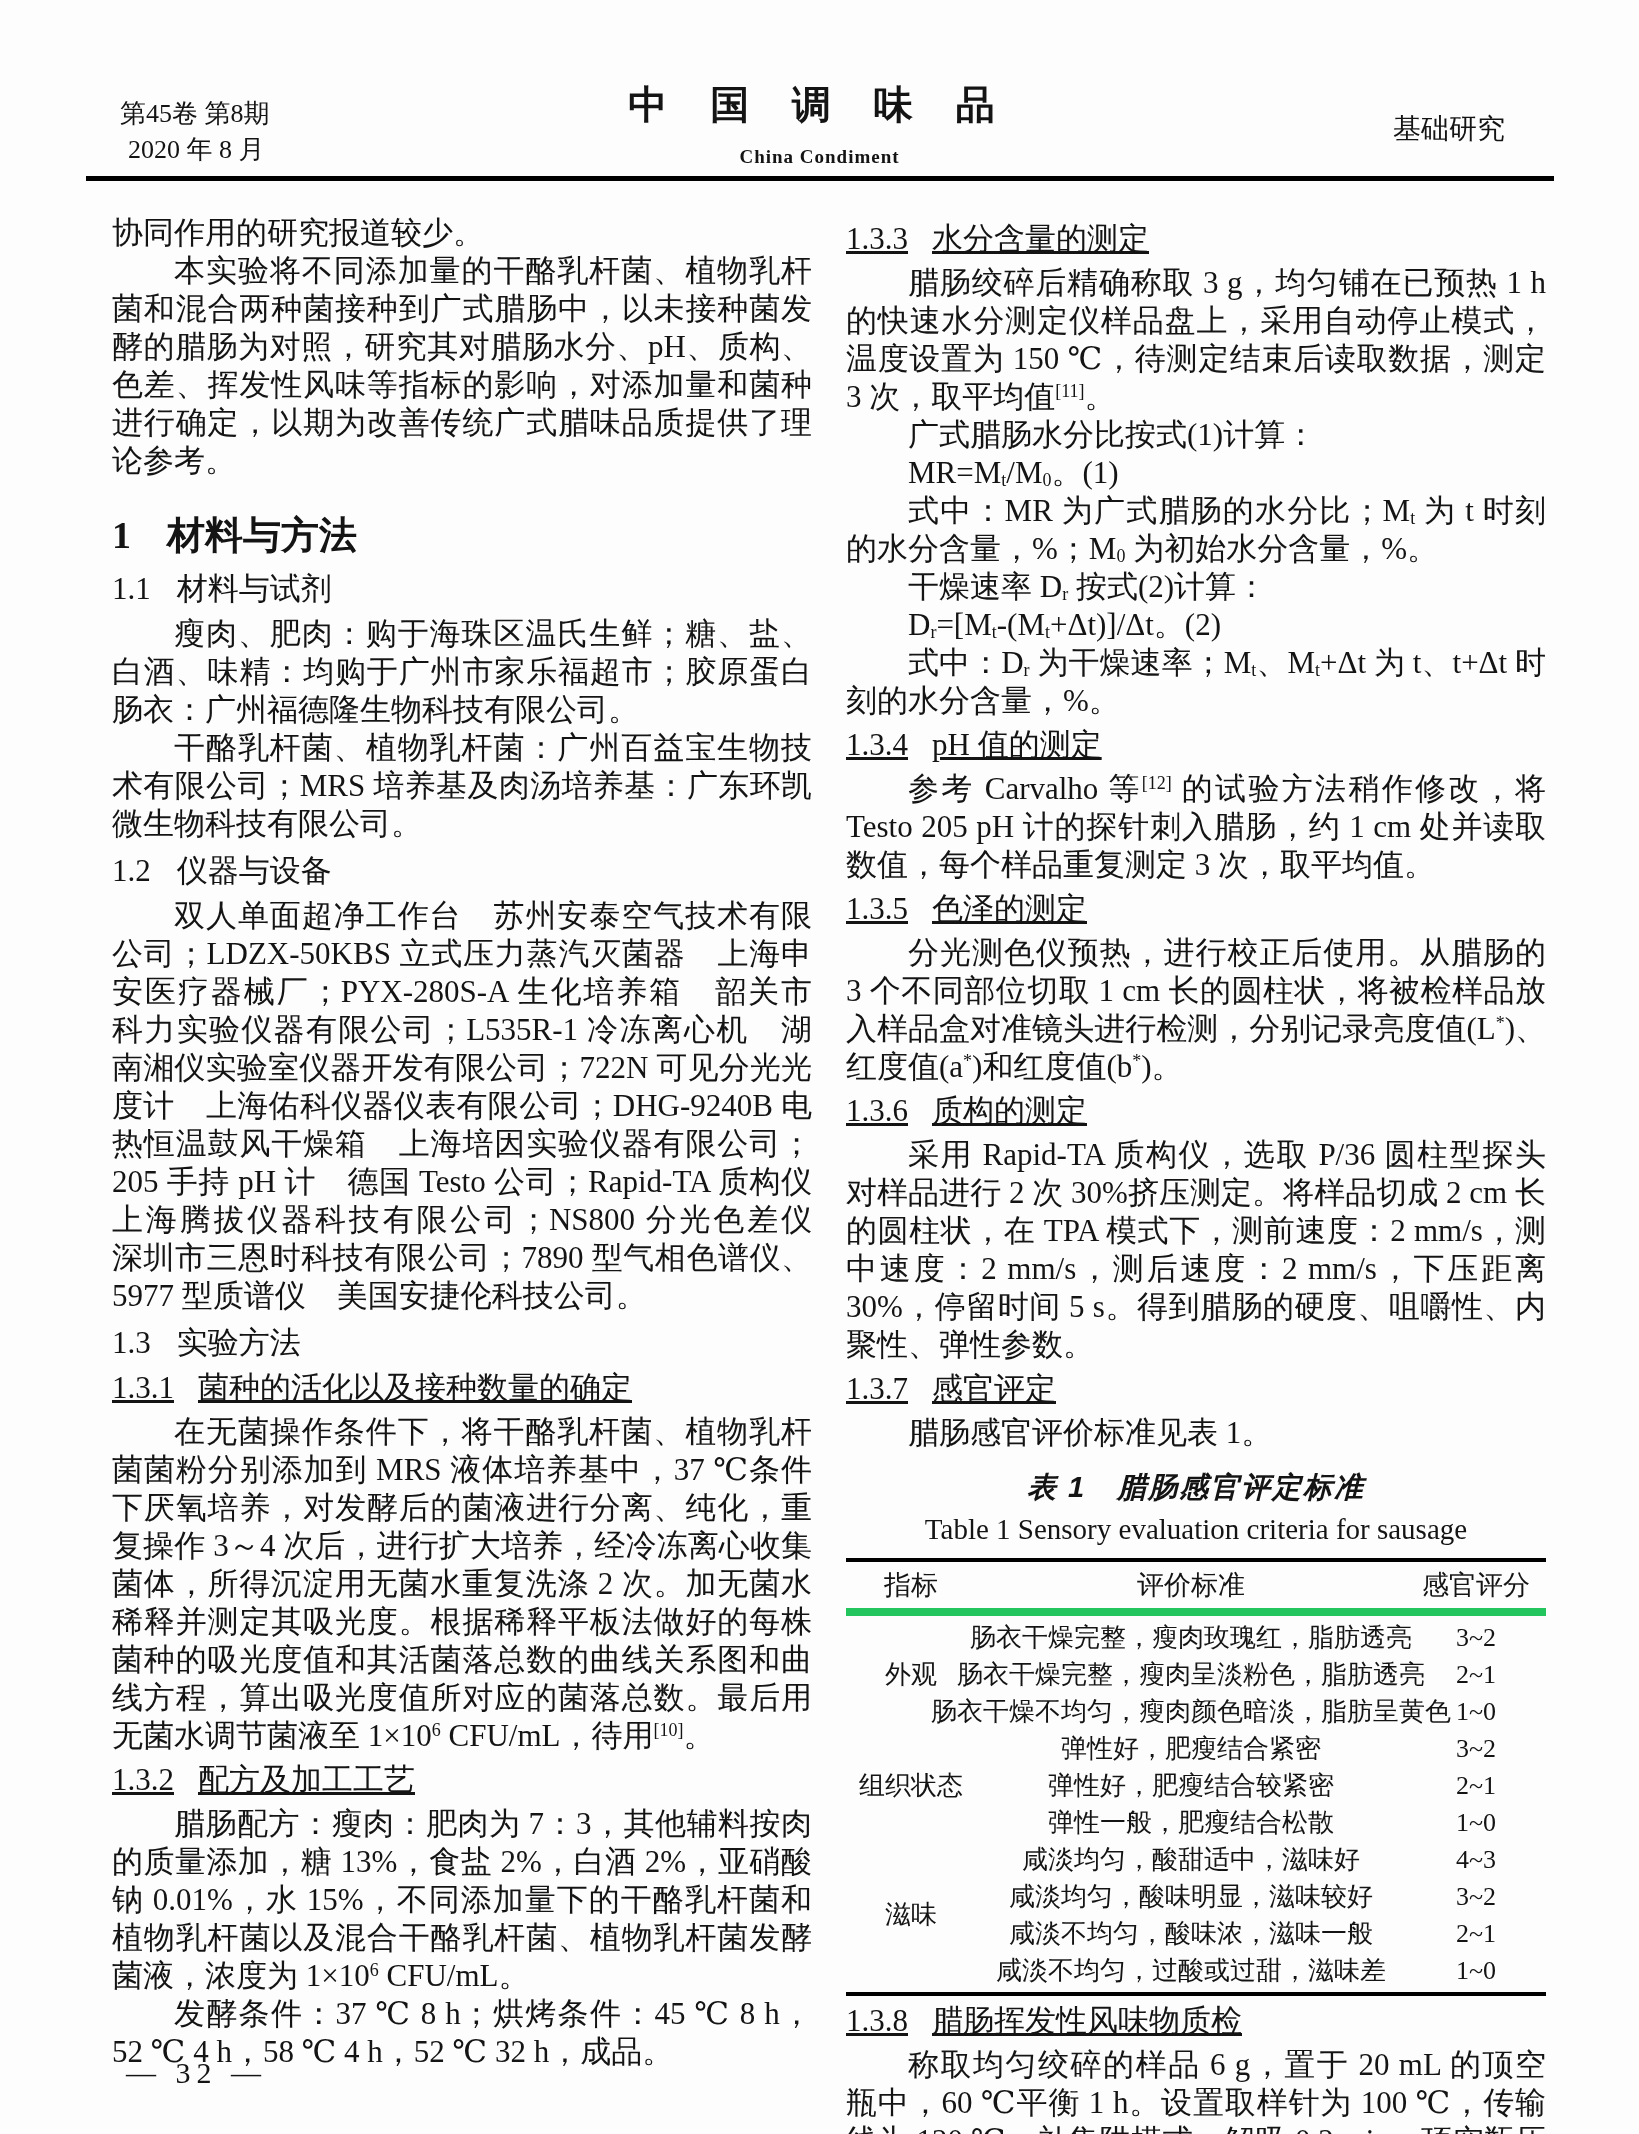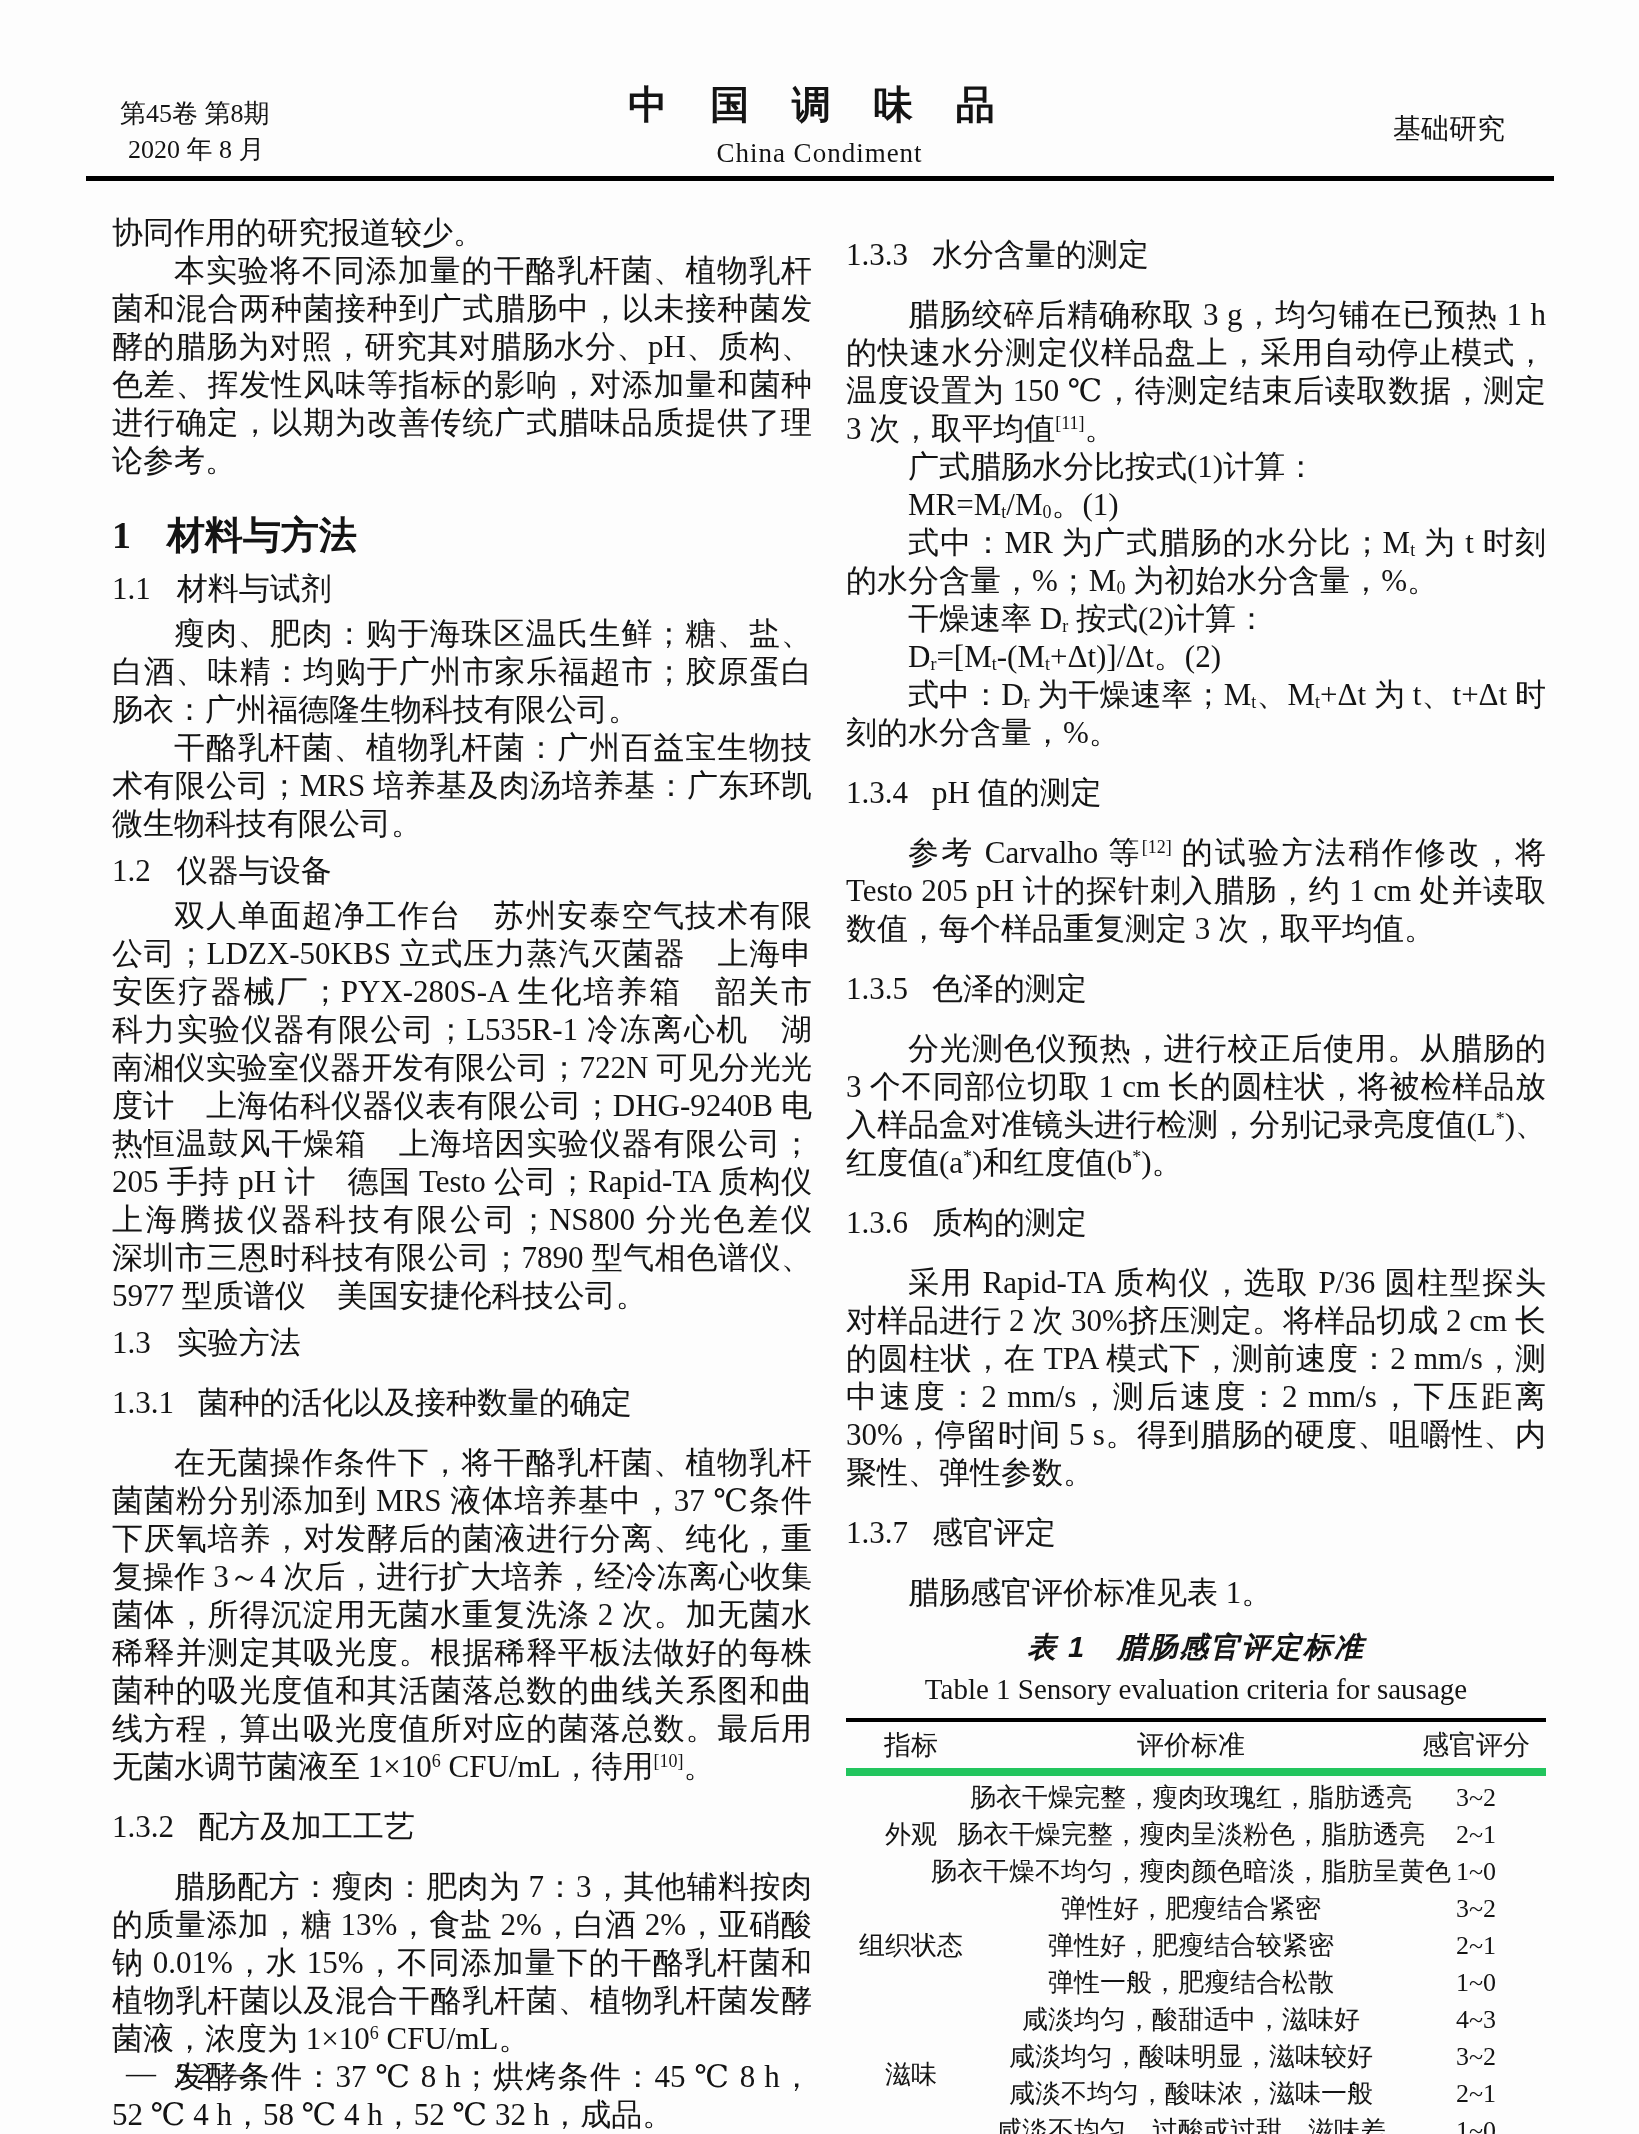--- a/index.html
+++ b/index.html
@@ -7,40 +7,40 @@
     width:1639px;height:2134px;position:relative;
     background:#fdfdfd;color:#141414;
     font-family:"Liberation Serif","DejaVu Serif",serif;
   }
   
   .hdr-left{position:absolute;left:120px;top:96px;font-size:26px;line-height:36px;}
   .hdr-left .l2{padding-left:8px;}
   .hdr-center{position:absolute;left:0;right:0;top:78px;text-align:center;}
   .jt-cn{font-size:39px;font-weight:bold;letter-spacing:16px;
          font-family:"Liberation Sans","DejaVu Sans",sans-serif;}
-  .jt-en{font-size:27px;font-weight:normal;margin-top:6px;letter-spacing:1px;}
+  .jt-en{font-size:19px;font-weight:bold;margin-top:14px;letter-spacing:1px;}
   .hdr-right{position:absolute;right:134px;top:110px;font-size:28px;}
   .hdr-rule{position:absolute;left:86px;top:176px;width:1468px;height:5px;background:#000;}
   
   .col{position:absolute;width:700px;font-size:31px;line-height:38px;text-align:justify;}
   #left-col{left:112px;top:214px;}
   #right-col{left:846px;top:214px;}
   p{margin:0;}
   p.body{text-indent:2em;}
   p.cont{text-indent:0;}
   sup{font-size:58%;vertical-align:0.55em;line-height:0;}
   sub{font-size:58%;vertical-align:-0.18em;line-height:0;}
   
   .sec{margin:36px 0 16px;font-size:38px;font-weight:bold;
        font-family:"Liberation Sans","DejaVu Sans",sans-serif;}
   .sec .num{font-family:"Liberation Serif","DejaVu Serif",serif;margin-right:36px;}
   .sub{margin:9px 0 7px;font-size:31px;}
   .sub .num{margin-right:26px;}
   .sub .ttl{font-weight:normal;font-family:"Liberation Sans","DejaVu Sans",sans-serif;}
-  .subsub{margin:22px 0;}
+  .subsub{margin:6px 0;text-decoration:underline;}
   .subsub .num{margin-right:24px;}
   
   .eq{display:flex;justify-content:flex-start;padding-left:2em;}
   .eq .eq-num{flex:none;}
   
   .tcap-cn{text-align:center;font-size:29px;font-weight:bold;margin:16px 0 4px;
            font-family:"Liberation Sans","DejaVu Sans",sans-serif;letter-spacing:2px;font-style:italic;}
   .tcap-en{text-align:center;font-size:29px;margin:0 0 10px;}
   .tbl{border-top:4px solid #000;border-bottom:4px solid #000;}
   .thead{display:grid;grid-template-columns:130px 430px 140px;

